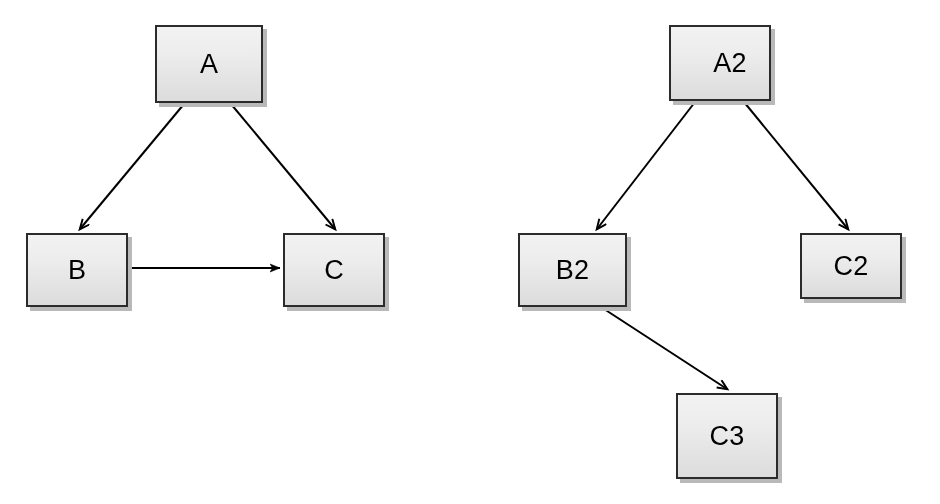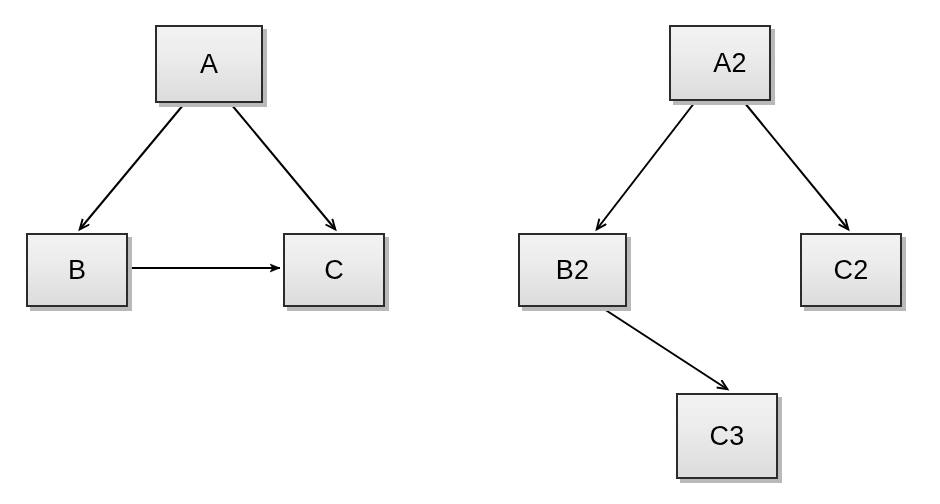--- a/index.html
+++ b/index.html
@@ -90,21 +90,21 @@
         <span class="node-label">C</span>
       </div>
     </div>
   <div id="nodes-graph-right">
       <div class="node" style="left: 669px; top: 25px; width: 102px; height: 76px; padding-left: 20px;">
         <span class="node-label">A2</span>
       </div>
       <div class="node" style="left: 518px; top: 233px; width: 109px; height: 74px;">
         <span class="node-label">B2</span>
       </div>
-      <div class="node" style="left: 800px; top: 233px; width: 102px; height: 74px;">
+      <div class="node" style="left: 800px; top: 233px; width: 102px; height: 66px;">
         <span class="node-label">C2</span>
       </div>
       <div class="node" style="left: 676px; top: 393px; width: 102px; height: 86px;">
         <span class="node-label">C3</span>
       </div>
     </div>
 
 </div>
 
 </body></html>

